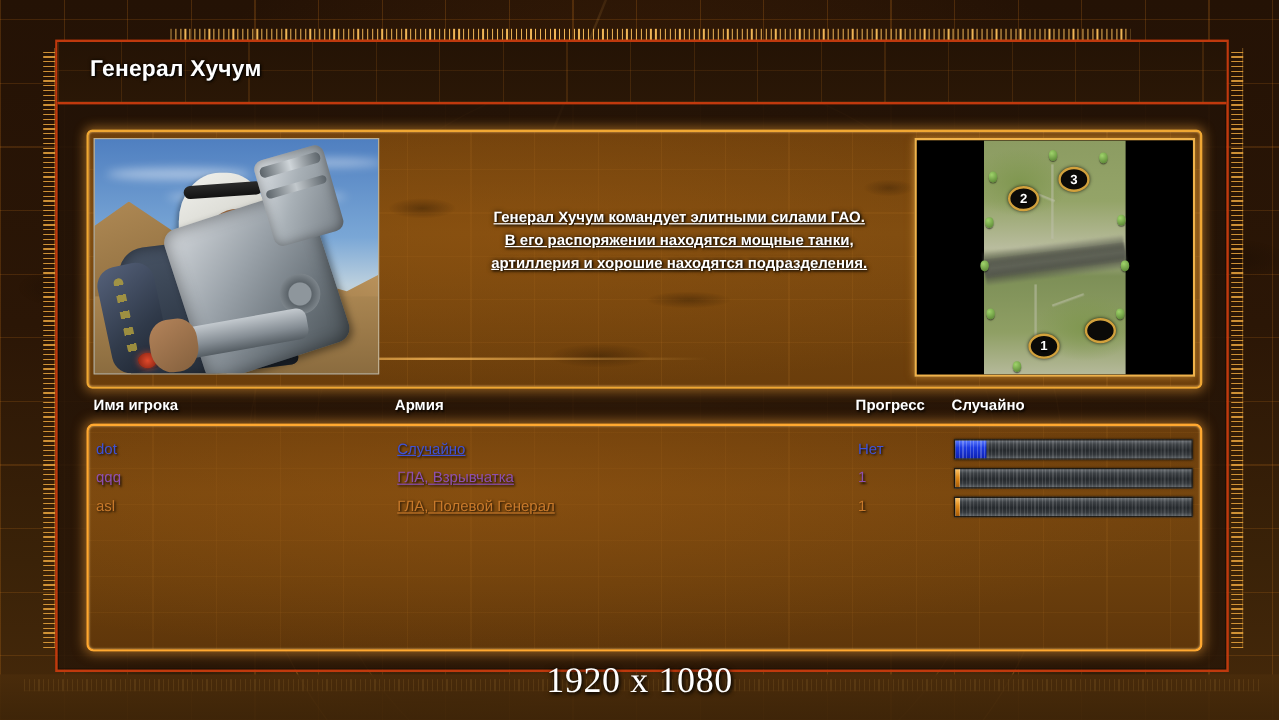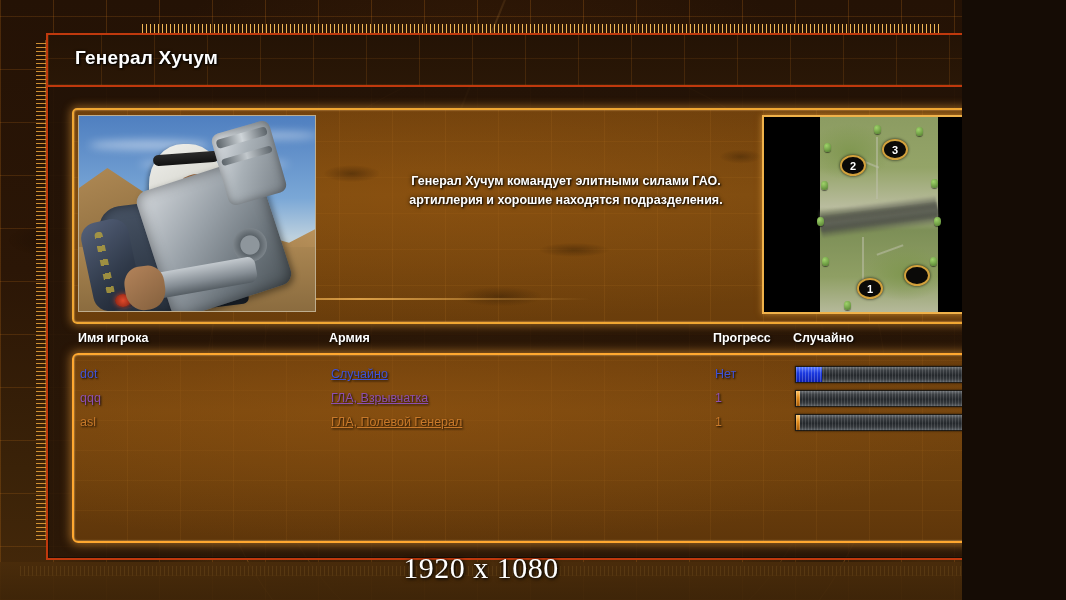--- a/index.html
+++ b/index.html
@@ -5,21 +5,21 @@
   html,body{margin:0;padding:0;}
   body{
     width:1066px;height:600px;overflow:hidden;
     background:#150c05;
     font-family:"Liberation Sans", sans-serif;
     -webkit-font-smoothing:antialiased;
   }
 
   
   #screen{
-    position:relative;width:962px;height:600px;overflow:hidden;
+    position:relative;width:1066px;height:600px;overflow:hidden;
     background:
       radial-gradient(circle at 50% 48%, rgba(190,110,25,.30) 0%, rgba(120,62,10,.16) 35%, rgba(30,15,4,0) 70%),
       linear-gradient(180deg,#241205 0%,#2b1606 45%,#3a2208 78%,#46290a 100%);
   }
   
   .bg-grid{
     position:absolute;inset:0;
     background-image:
       repeating-linear-gradient(90deg, rgba(215,125,30,.22) 0 1px, rgba(0,0,0,0) 1px 53px),
       repeating-linear-gradient(0deg,  rgba(215,125,30,.18) 0 1px, rgba(0,0,0,0) 1px 53px);
@@ -217,21 +217,21 @@
     transform:rotate(-8deg);
   }
 
   
   #description{
     position:absolute;left:252px;top:62px;width:480px;
     text-align:center;color:#ffffff;font-size:12.5px;line-height:19px;
     font-weight:bold;
     text-shadow:1px 1px 2px rgba(0,0,0,.95), 0 0 4px rgba(0,0,0,.75);
   }
-  #description div{white-space:nowrap;}
+  #description div{white-space:nowrap;text-decoration:underline;}
 
   
   #minimap-frame{
     position:absolute;right:4px;top:5px;width:230px;height:195px;
     border:2px solid #f0b24a;background:#000;
     box-shadow:0 0 6px rgba(255,180,70,.55);
     overflow:hidden;
   }
   #minimap{position:absolute;inset:0;background:#000;}
   .mm-field{
@@ -374,20 +374,21 @@
         <div class="p-beard"></div>
         <div class="p-weapon"></div>
         <div class="p-barrel"></div>
         <div class="p-gear"></div>
         <div class="p-foregrip"></div>
         <div class="p-hand"></div>
       </div>
 
       <div id="description">
         <div>Генерал Хучум командует элитными силами ГАО.</div>
+        <div>В его распоряжении находятся мощные танки,</div>
         <div>артиллерия и хорошие находятся подразделения.</div>
       </div>
 
       <div id="minimap-frame">
         <div id="minimap">
           <div class="mm-field"></div>
           <div class="mm-river"></div>
           <div class="mm-river2"></div>
           <div class="mm-road" style="left:112px;top:20px;width:2px;height:62px;"></div>
           <div class="mm-road" style="left:98px;top:120px;width:2px;height:60px;"></div>

